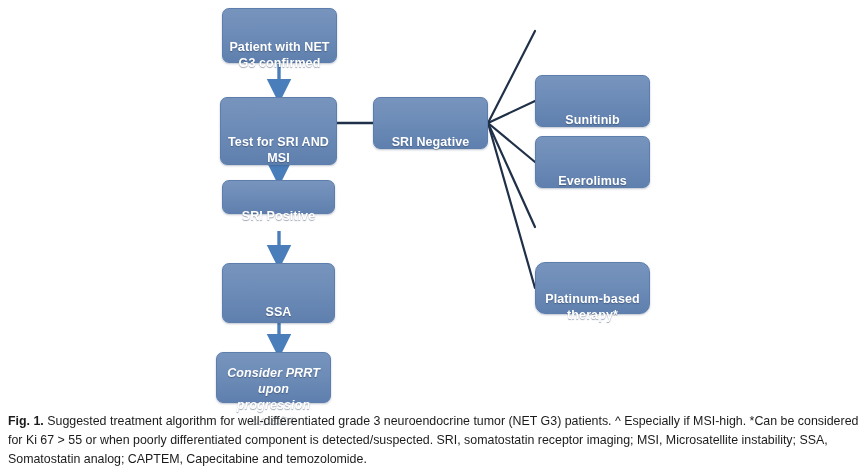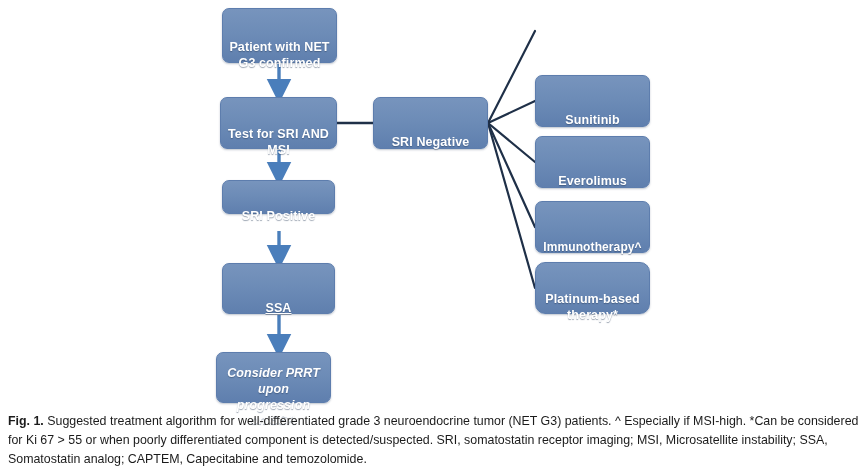--- a/index.html
+++ b/index.html
@@ -107,30 +107,30 @@
       <line x1="488" y1="123" x2="535" y2="227"></line>
       <line x1="488" y1="123" x2="535" y2="288"></line>
     </g>
   </svg>
 
   <div class="node" style="left:222px; top:8px; width:115px; height:55px;">
     <span class="node-label">Patient with NET
 G3 confirmed</span>
   </div>
 
-  <div class="node" style="left:220px; top:97px; width:117px; height:52px;">
+  <div class="node" style="left:220px; top:97px; width:117px; height:68px;">
     <span class="node-label">Test for SRI AND
 MSI</span>
   </div>
 
   <div class="node" style="left:222px; top:180px; width:113px; height:34px;">
     <span class="node-label">SRI Positive</span>
   </div>
 
-  <div class="node" style="left:222px; top:263px; width:113px; height:51px;text-decoration:underline;">
+  <div class="node" style="left:222px; top:263px; width:113px; height:60px;">
     <span class="node-label">SSA</span>
   </div>
 
   <div class="node" style="left:216px; top:352px; width:115px; height:51px;font-style:italic;">
     <span class="node-label">Consider PRRT
 upon progression
 on SSA</span>
   </div>
 
   <div class="node" style="left:373px; top:97px; width:115px; height:52px;">
@@ -139,23 +139,20 @@
 
 
   <div class="node" style="left:535px; top:136px; width:115px; height:52px;">
     <span class="node-label">Everolimus</span>
   </div>
 
   <div class="node" style="left:535px; top:75px; width:115px; height:52px;">
     <span class="node-label">Sunitinib</span>
   </div>
 
-  <div class="node" style="left:535px; top:201px; width:115px; height:52px; font-size:12px;">
-    <span class="node-label">Immunotherapy^</span>
-  </div>
 
   <div class="node" style="left:535px; top:262px; width:115px; height:52px;border-radius:10px;">
     <span class="node-label">Platinum-based
 therapy*</span>
   </div>
 
 </div>
 
 <div id="caption">
   <b>Fig. 1.</b><span class="cap-text"> Suggested treatment algorithm for well-differentiated grade 3 neuroendocrine tumor (NET G3) patients. ^ Especially if MSI-high. *Can be considered for Ki 67 &gt; 55 or when poorly differentiated component is detected/suspected. SRI, somatostatin receptor imaging; MSI, Microsatellite instability; SSA, Somatostatin analog; CAPTEM, Capecitabine and temozolomide.</span>

